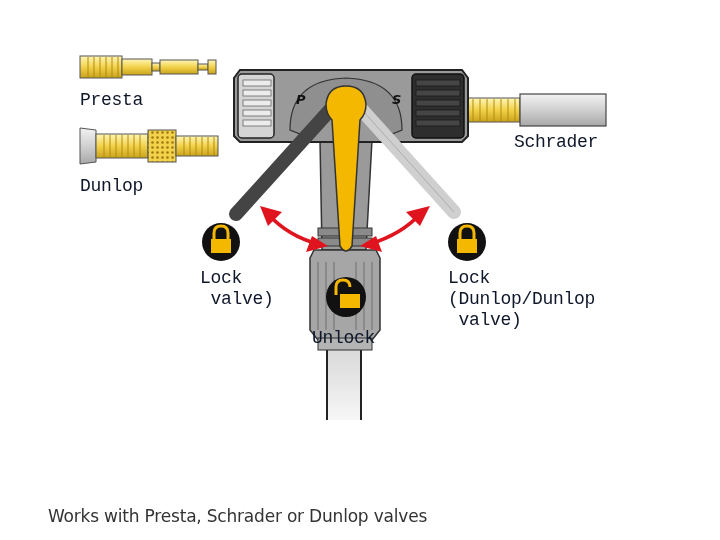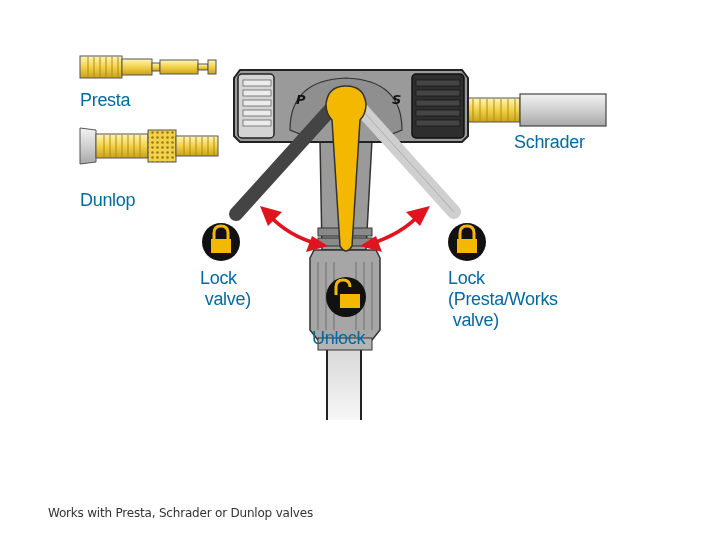--- a/index.html
+++ b/index.html
@@ -1,19 +1,19 @@
 <!DOCTYPE html>
 <html><head>
 <meta charset="utf-8">
 <style>
   html,body{margin:0;padding:0;background:#ffffff;}
   body{width:720px;height:540px;position:relative;overflow:hidden;font-family:"DejaVu Sans","Liberation Sans",sans-serif;}
   #diagram{position:absolute;left:0;top:0;width:720px;height:540px;}
-  .lbl{position:absolute;color:#0369a1;font-size:18px;line-height:21px;font-family:Liberation Sans, sans-serif;letter-spacing:-0.3px;}
-  .caption{position:absolute;left:48px;top:506px;font-size:12px;color:#333333;font-family:"DejaVu Sans",sans-serif;letter-spacing:-0.2px;}
+  .lbl{position:absolute;color:#0f172a;font-size:18px;line-height:21px;font-family:Liberation Mono, monospace;letter-spacing:-0.3px;}
+  .caption{position:absolute;left:48px;top:506px;font-size:17px;color:#333333;font-family:"DejaVu Sans",sans-serif;letter-spacing:-0.2px;}
 </style>
 </head>
 <body>
 
 <svg id="diagram" viewBox="0 0 720 540" xmlns="http://www.w3.org/2000/svg">
   <defs>
     <linearGradient id="brass" x1="0" y1="0" x2="0" y2="1">
       <stop offset="0" stop-color="#fff6b8"></stop>
       <stop offset="0.5" stop-color="#f2d24a"></stop>
       <stop offset="1" stop-color="#c9a21a"></stop>
@@ -167,29 +167,29 @@
     <rect x="457" y="239" width="20" height="14" fill="#f5b800"></rect>
   </g>
   <g>
     <circle cx="346" cy="297" r="20" fill="#111"></circle>
     <path d="M336 295 L336 287 Q336 280 343 280 Q350 280 350 287" fill="none" stroke="#f5b800" stroke-width="3"></path>
     <rect x="340" y="294" width="20" height="14" fill="#f5b800"></rect>
   </g>
 </svg>
 
 <div class="lbl" style="left:80px;top:90px;">Presta</div>
-<div class="lbl" style="left:80px;top:190px;">Dunlop</div>
+<div class="lbl" style="left:80px;top:176px;">Dunlop</div>
 <div class="lbl" style="left:514px;top:132px;">Schrader</div>
 
 <div class="lbl" style="left:200px;top:268px;">
   <div>Lock</div>
   <div style="white-space:pre;"> valve)</div>
 </div>
 
 <div class="lbl" style="left:312px;top:328px;">Unlock</div>
 
 <div class="lbl" style="left:448px;top:268px;">
   <div>Lock</div>
-  <div>(Presta/Works</div>
+  <div>(Dunlop/Dunlop</div>
   <div style="white-space:pre;"> valve)</div>
 </div>
 
 <div class="caption">Works with Presta, Schrader or Dunlop valves</div>
 
 </body></html>

